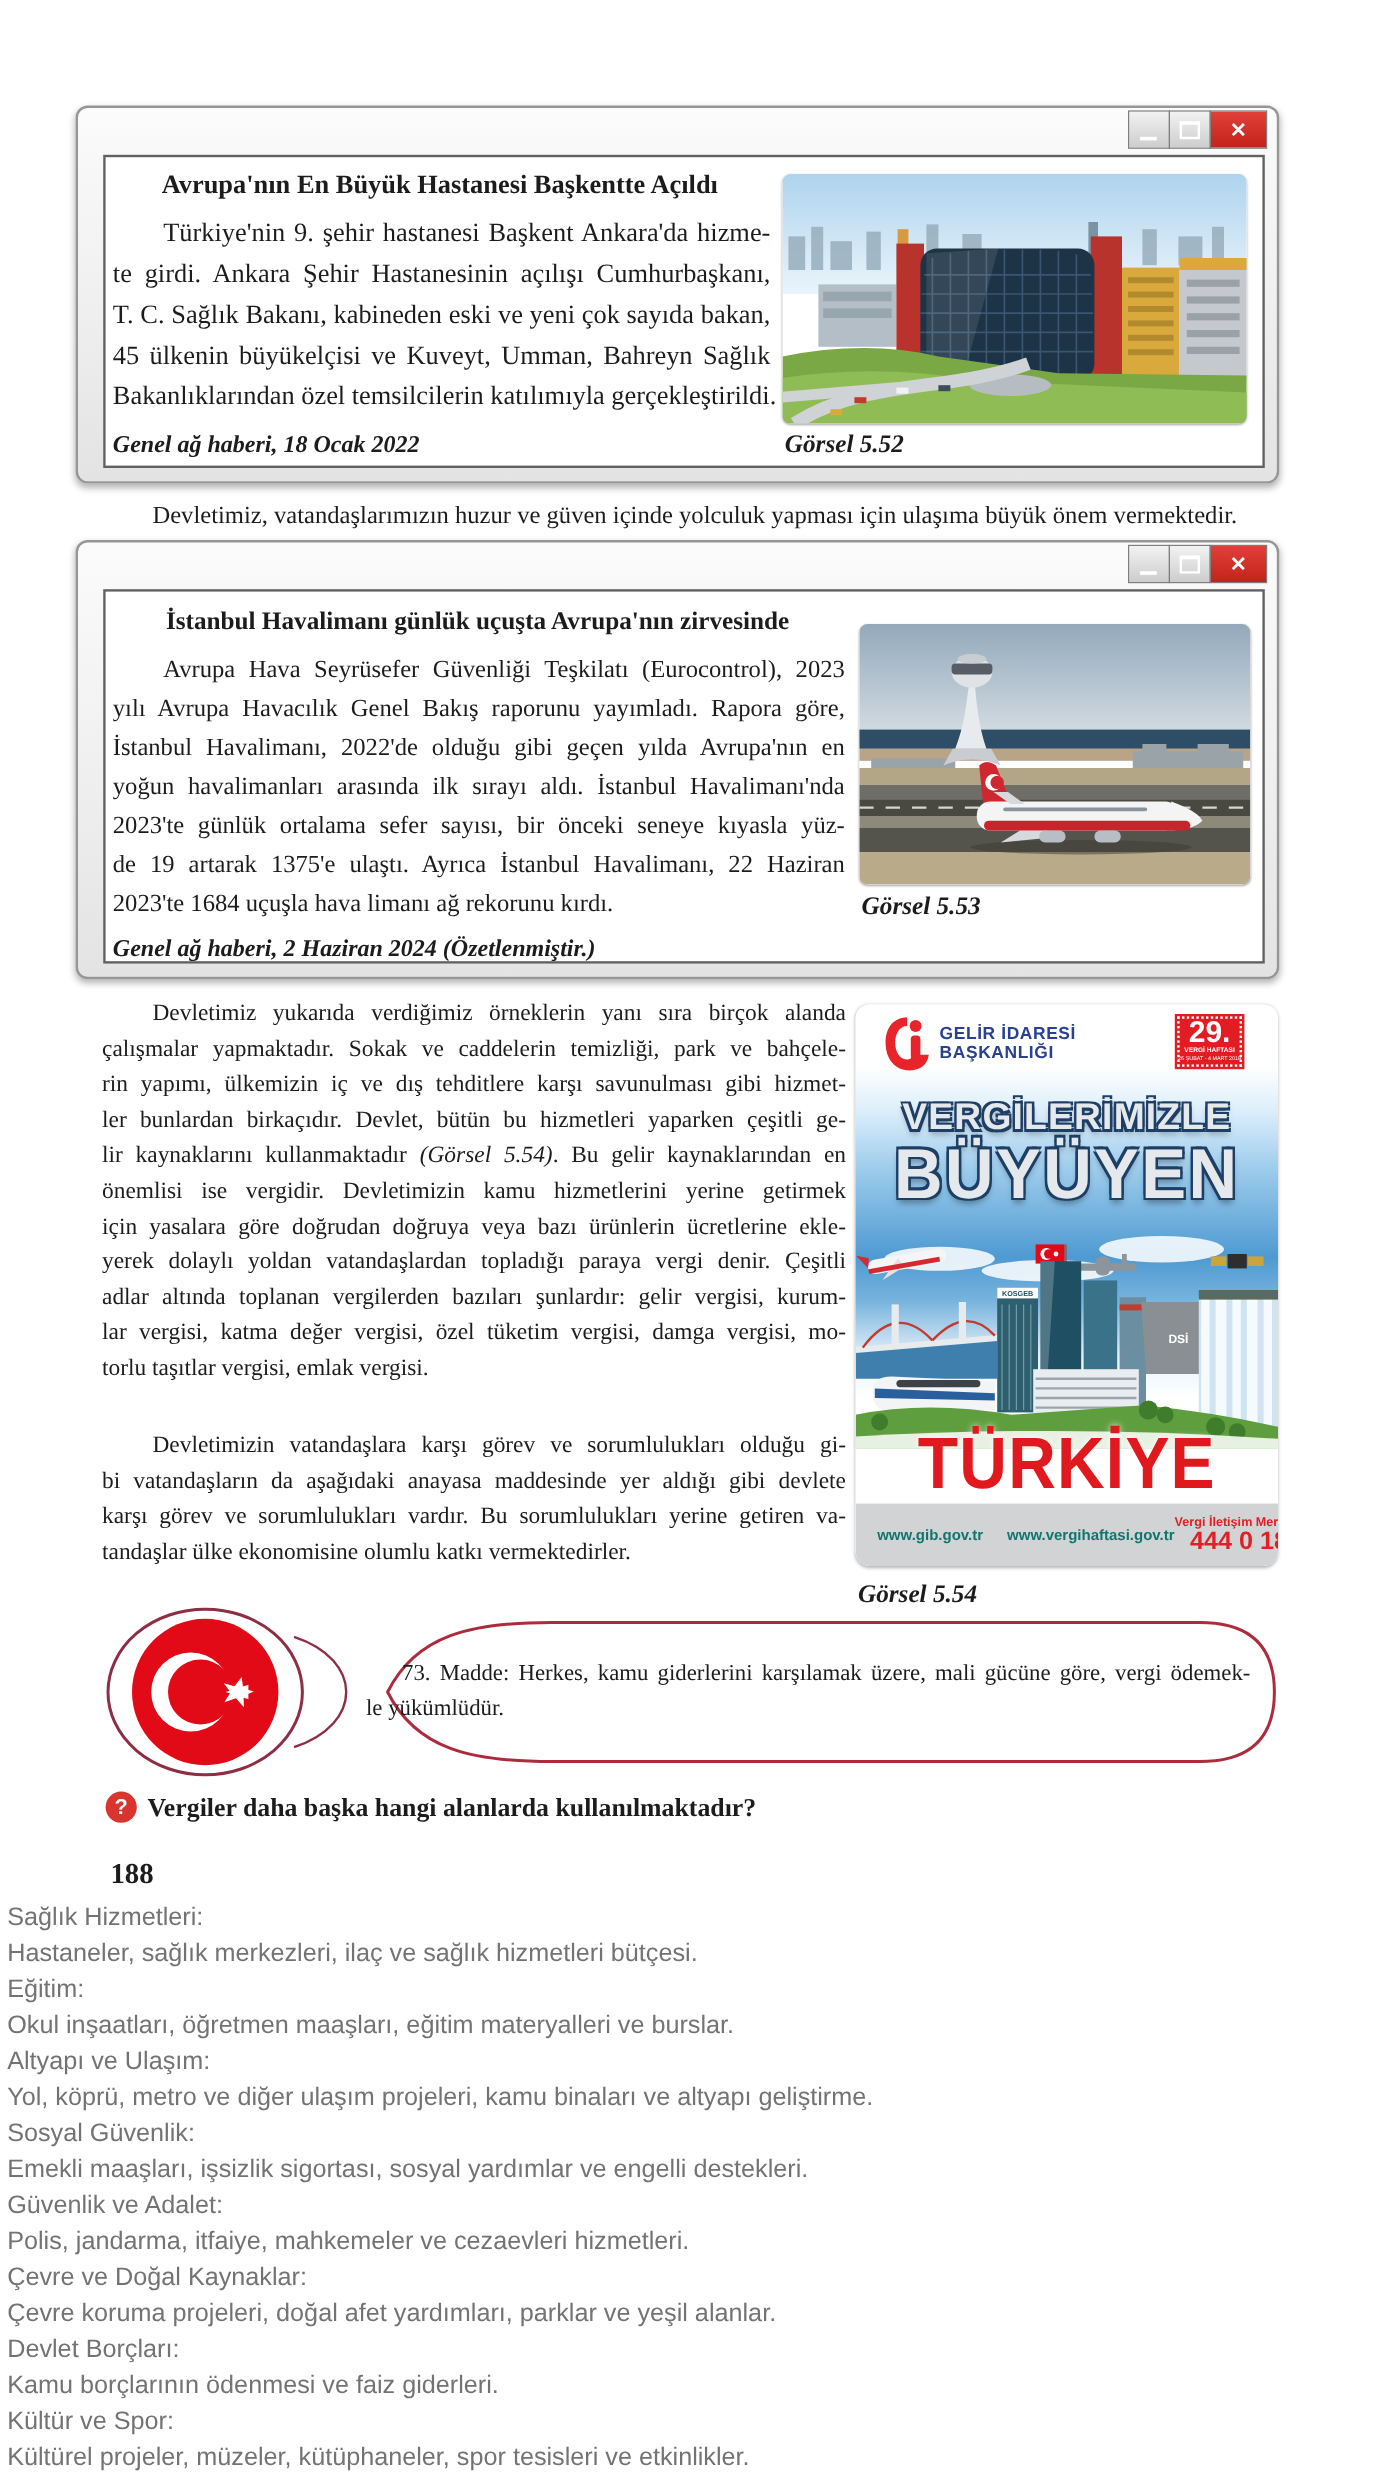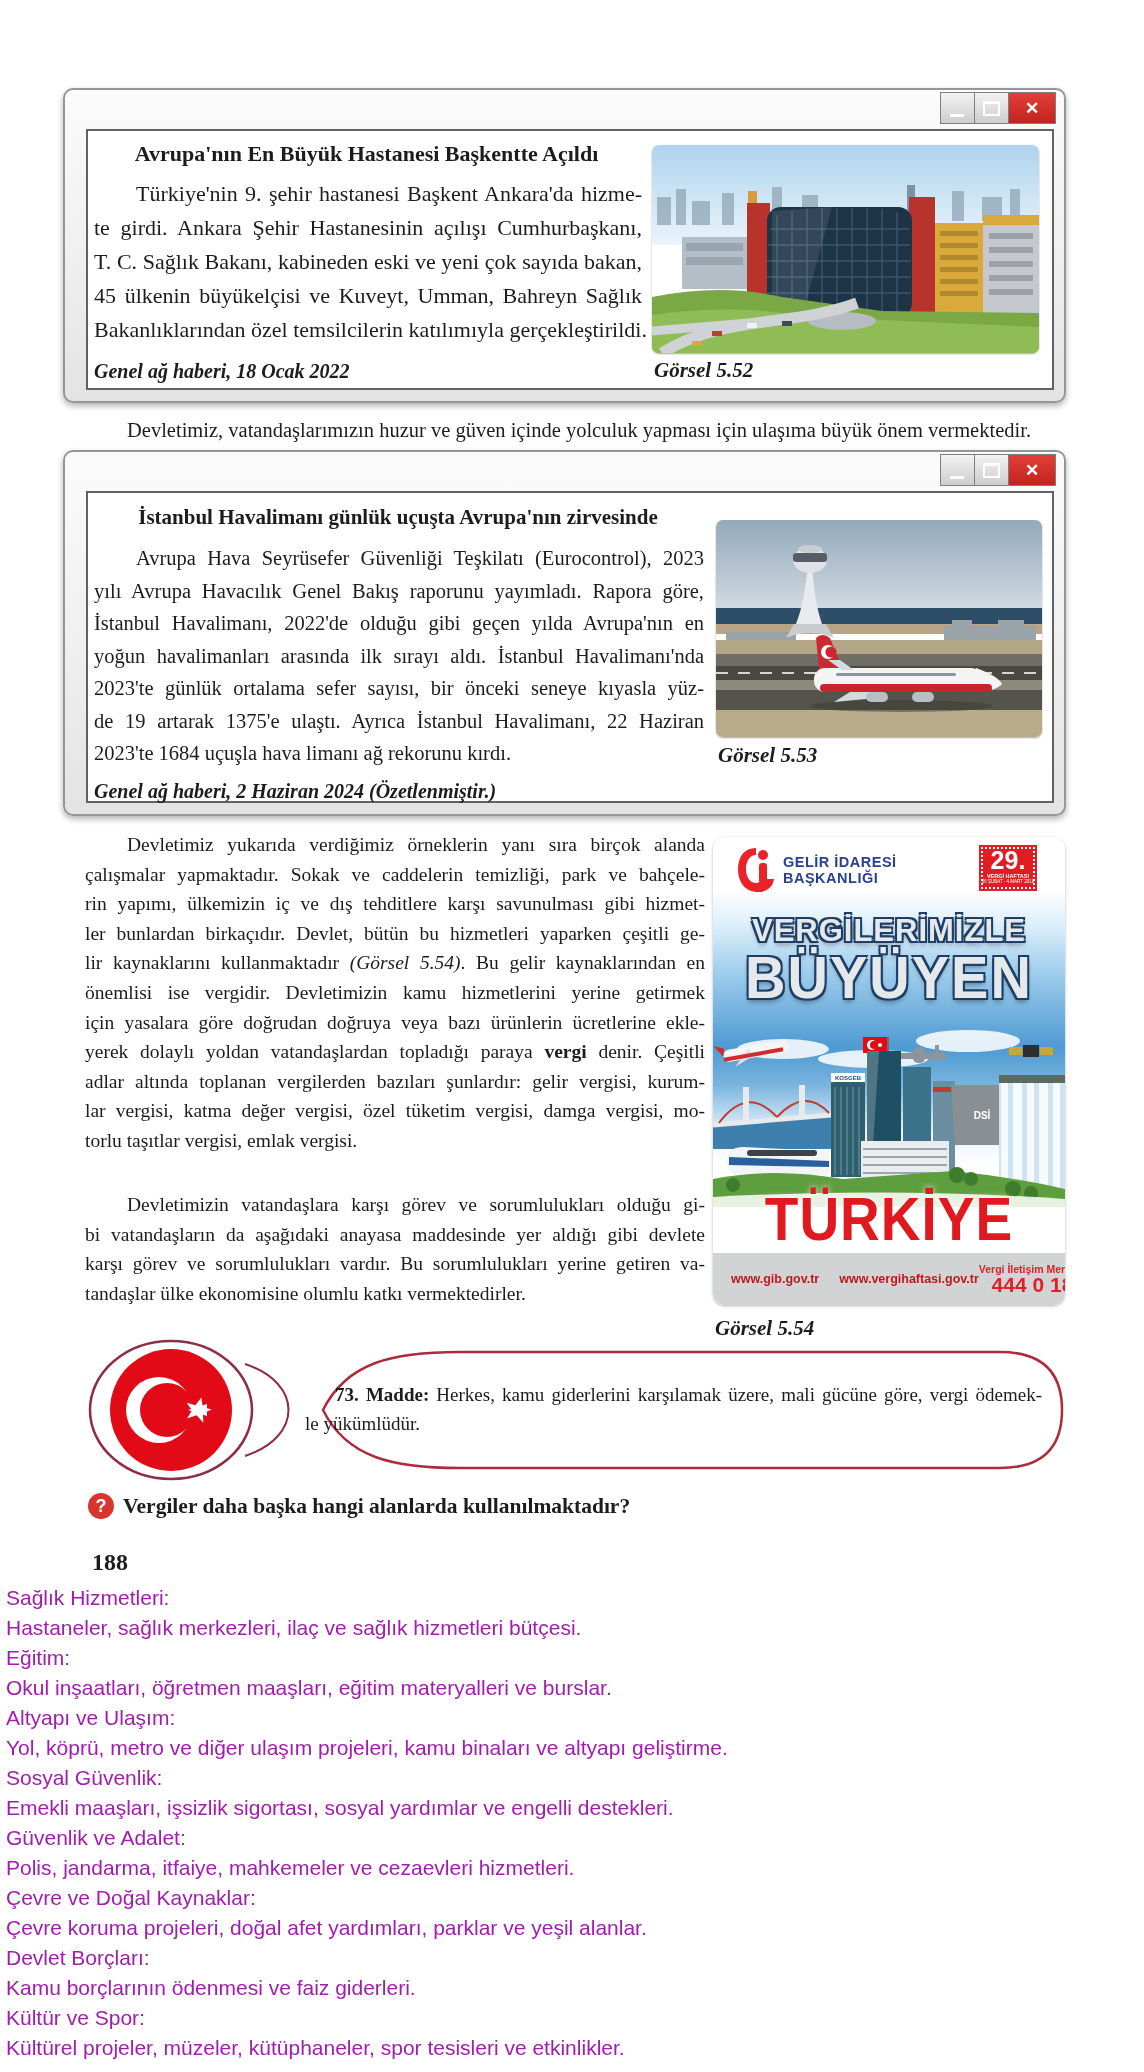--- a/index.html
+++ b/index.html
@@ -46,21 +46,21 @@
   #win2 .photo{left:628px;top:27px;width:326px;height:217px;}
   #win2 .caption{left:630px;top:250px;}
 
   
   .transition{position:absolute;left:85px;top:419px;width:975px;font-size:20.5px;
               white-space:nowrap;text-indent:42px;}
   .mainpara{position:absolute;left:85px;width:620px;font-size:19.5px;line-height:29.6px;}
   #para1{top:830px;}
   #para2{top:1190px;}
   .it{font-style:italic;}
-  .bd{font-weight:bold;margin-top:19px;}
+  .bd{font-weight:normal;margin-top:19px;}
 
   
   #poster{position:absolute;left:713px;top:837px;width:352px;height:468px;border-radius:12px;
           overflow:hidden;box-shadow:0 1px 3px rgba(0,0,0,.30);
           background:linear-gradient(180deg,#ffffff 0%,#ffffff 11%,#dceefb 19%,#9fcdec 29%,
                      #4e9ad2 45%,#79b4de 53%,#e8f3fb 63%,#ffffff 70%,#ffffff 100%);}
   #gib-logo{position:absolute;left:24px;top:10px;display:flex;align-items:center;}
   #gib-text{margin-left:8px;font-family:"Liberation Sans",sans-serif;font-weight:bold;
             color:#29418f;font-size:14.5px;line-height:16px;letter-spacing:.5px;}
   #stamp{position:absolute;right:28px;top:8px;width:58px;height:46px;background:#e11d23;
@@ -76,21 +76,21 @@
   #headline1{top:76px;font-size:31px;letter-spacing:1px;}
   #headline2{top:108px;font-size:56px;letter-spacing:2px;transform:scaleY(1.05);}
   #collage{position:absolute;left:0;top:192px;width:352px;height:178px;}
   #country{position:absolute;left:0;right:0;top:350px;text-align:center;
            font-family:"Liberation Sans",sans-serif;font-weight:bold;font-size:55px;
            color:#e0191f;letter-spacing:1px;transform:scaleY(1.1);
            text-shadow:0 0 6px rgba(255,255,255,.9);}
   #poster-footer{position:absolute;left:0;right:0;bottom:0;height:52px;background:#d2d3d5;
                  display:flex;align-items:center;padding:0 12px;box-sizing:border-box;
                  font-family:"Liberation Sans",sans-serif;}
-  .furl{font-size:12.5px;font-weight:bold;color:#b91c1c;margin-left:6px;white-space:nowrap;}
+  .furl{font-size:12.5px;font-weight:bold;color:#0f766e;margin-left:6px;white-space:nowrap;}
   #call-block{margin-left:auto;text-align:right;color:#e01f26;}
   #call-label{font-size:10.5px;font-weight:bold;white-space:nowrap;}
   #call-number{font-size:21px;font-weight:bold;line-height:20px;white-space:nowrap;}
   #caption54{left:715px;top:1316px;}
 
   
   #callout-svg{position:absolute;left:55px;top:1338px;}
   #const-text{position:absolute;left:305px;top:1381px;width:737px;font-size:19px;
               line-height:28.5px;}
   #const-text .jline{padding-left:30px;}
@@ -99,21 +99,21 @@
   #q-icon{position:absolute;left:88px;top:1493px;width:26px;height:26px;border-radius:50%;
           background:#d8352e;color:#ffffff;font-weight:bold;font-size:18px;
           display:flex;align-items:center;justify-content:center;
           font-family:"Liberation Sans",sans-serif;}
   #q-text{position:absolute;left:123px;top:1494px;font-weight:bold;font-size:21.5px;
           white-space:nowrap;}
   #page-number{position:absolute;left:92px;top:1549px;font-weight:bold;font-size:24px;}
 
   
   #answers{position:absolute;left:6px;top:1583px;font-family:"Liberation Sans",sans-serif;
-           font-size:21px;line-height:30px;color:#a21caf;}
+           font-size:21px;line-height:30px;color:#737373;}
   #answers div{white-space:nowrap;height:30px;}
 </style>
 </head>
 <body>
 
 <div id="page">
 
   <div class="window" id="win1">
     <div class="titlebar">
       <div class="win-buttons">

